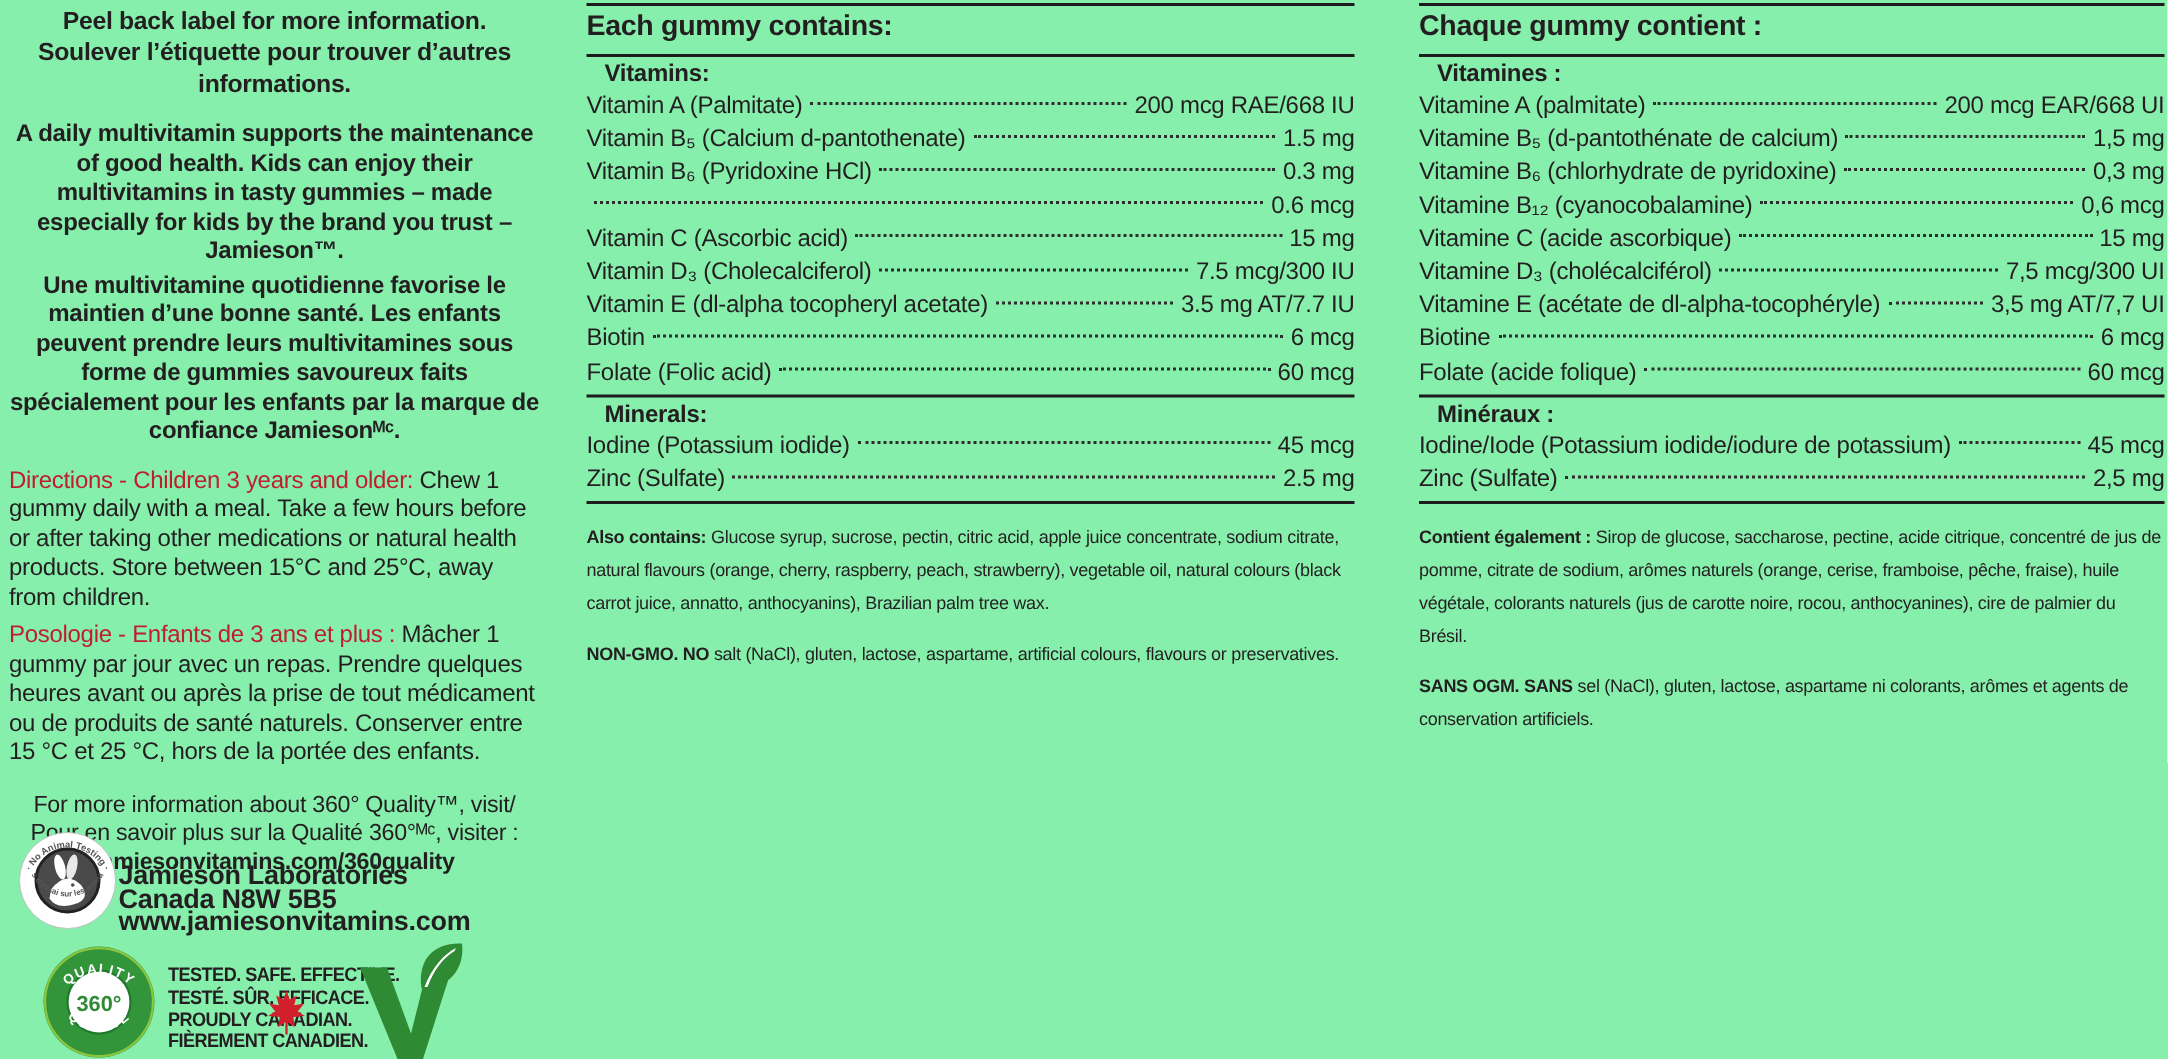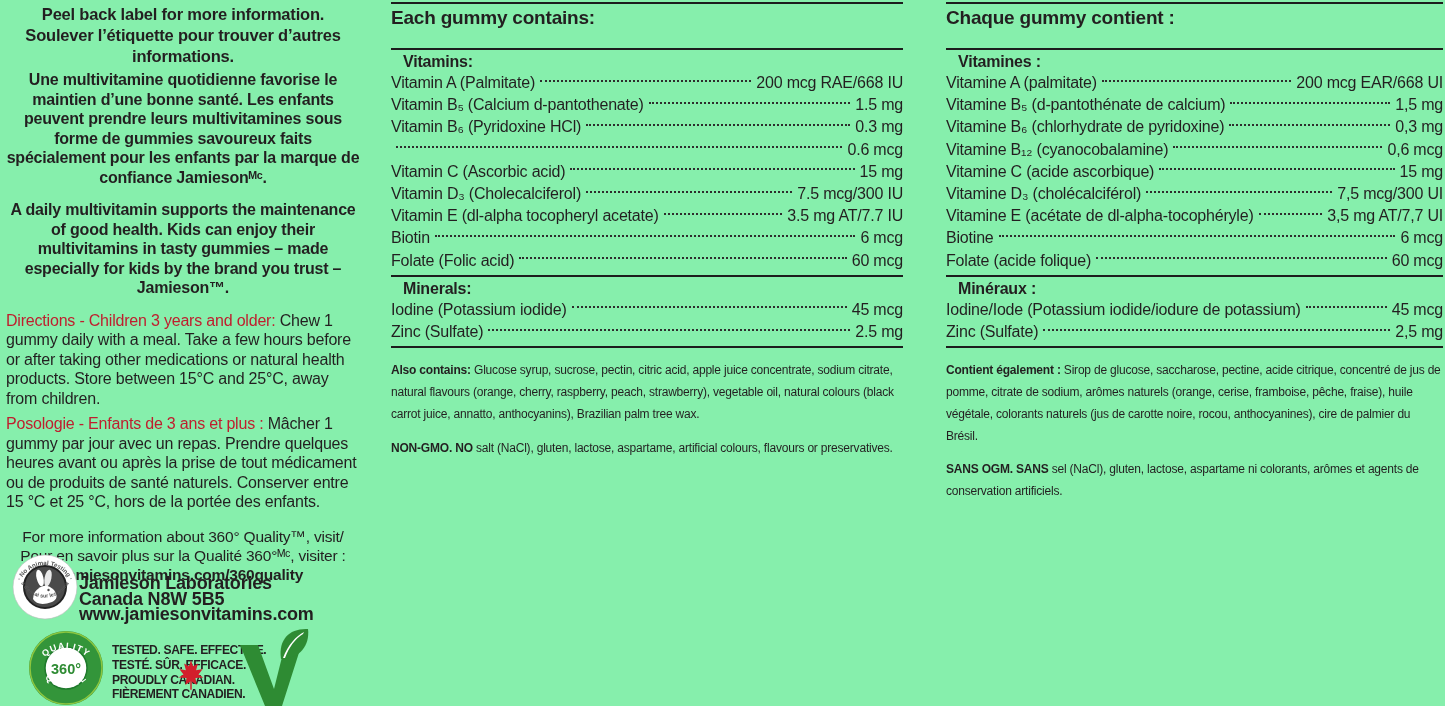--- a/index.html
+++ b/index.html
@@ -27,41 +27,41 @@
   .veg-group{position:absolute;left:238px;top:627px;width:130px;height:79px;}
   .veg-group svg{position:absolute;left:0;top:0;}
   .veg-lines{position:absolute;left:60px;top:36px;font-size:11.5px;font-weight:bold;line-height:15px;letter-spacing:-0.2px;margin-top:44px;}
 
   
   .panel{position:absolute;top:0;}
   .col-mid{left:391px;width:512px;}
   .col-right{left:946px;width:497px;}
   .rule{border-top:2.5px solid #1d1d1d;height:0;margin:0;}
   .rule.top{margin-top:2px;}
-  .panel-title{font-size:19px;font-weight:bold;padding:3px 0 19px;letter-spacing:-0.2px;}
+  .panel-title{font-size:19px;font-weight:bold;padding:3px 0 7px;letter-spacing:-0.2px;}
   .section-h{font-size:16px;font-weight:bold;margin:3px 12px 1px;letter-spacing:-0.2px;}
   .nrow{display:flex;font-size:16px;line-height:22.2px;letter-spacing:-0.2px;align-items:center;}
   .nrow .name{white-space:nowrap;}
   .nrow .dots{flex:1;margin:0 5px 5px;border-bottom:2px dotted #2d2d2d;min-width:8px;}
   .nrow .val{white-space:nowrap;}
   .rows{margin-bottom:2px;}
   .mrule{margin-top:3px;}
   .para{font-size:12px;line-height:21.8px;margin:12px 0 0;letter-spacing:-0.2px;}
   .para b{letter-spacing:-0.2px;}
 </style>
 </head>
 <body>
 
 <div class="canvas">
 
   <div class="col-left">
     <p class="cblock peel"><span>Peel back label for more information.</span><br><span>Soulever l’étiquette pour trouver d’autres informations.</span></p>
 
+    <p class="cblock mkt-en">A daily multivitamin supports the maintenance of good health. Kids can enjoy their multivitamins in tasty gummies – made especially for kids by the brand you trust – Jamieson™.</p>
     <p class="cblock mkt-fr">Une multivitamine quotidienne favorise le maintien d’une bonne santé. Les enfants peuvent prendre leurs multivitamines sous forme de gummies savoureux faits spécialement pour les enfants par la marque de confiance Jamiesonᴹᶜ.</p>
-    <p class="cblock mkt-en">A daily multivitamin supports the maintenance of good health. Kids can enjoy their multivitamins in tasty gummies – made especially for kids by the brand you trust – Jamieson™.</p>
 
     <p class="dirpara"><span class="lead">Directions - Children 3 years and older:</span><span> Chew 1 gummy daily with a meal. Take a few hours before or after taking other medications or natural health products. Store between 15°C and 25°C, away from children.</span></p>
 
     <p class="dirpara pospara"><span class="lead">Posologie - Enfants de 3 ans et plus :</span><span> Mâcher 1 gummy par jour avec un repas. Prendre quelques heures avant ou après la prise de tout médicament ou de produits de santé naturels. Conserver entre 15 °C et 25 °C, hors de la portée des enfants.</span></p>
 
     <p class="infoblock"><span>For more information about 360° Quality™, visit/</span><br><span>Pour en savoir plus sur la Qualité 360°ᴹᶜ, visiter :</span><br><span class="url">jamiesonvitamins.com/360quality</span></p>
   </div>
 
   <div class="rabbit-group">
     <svg width="66" height="66" viewBox="0 0 66 66">

